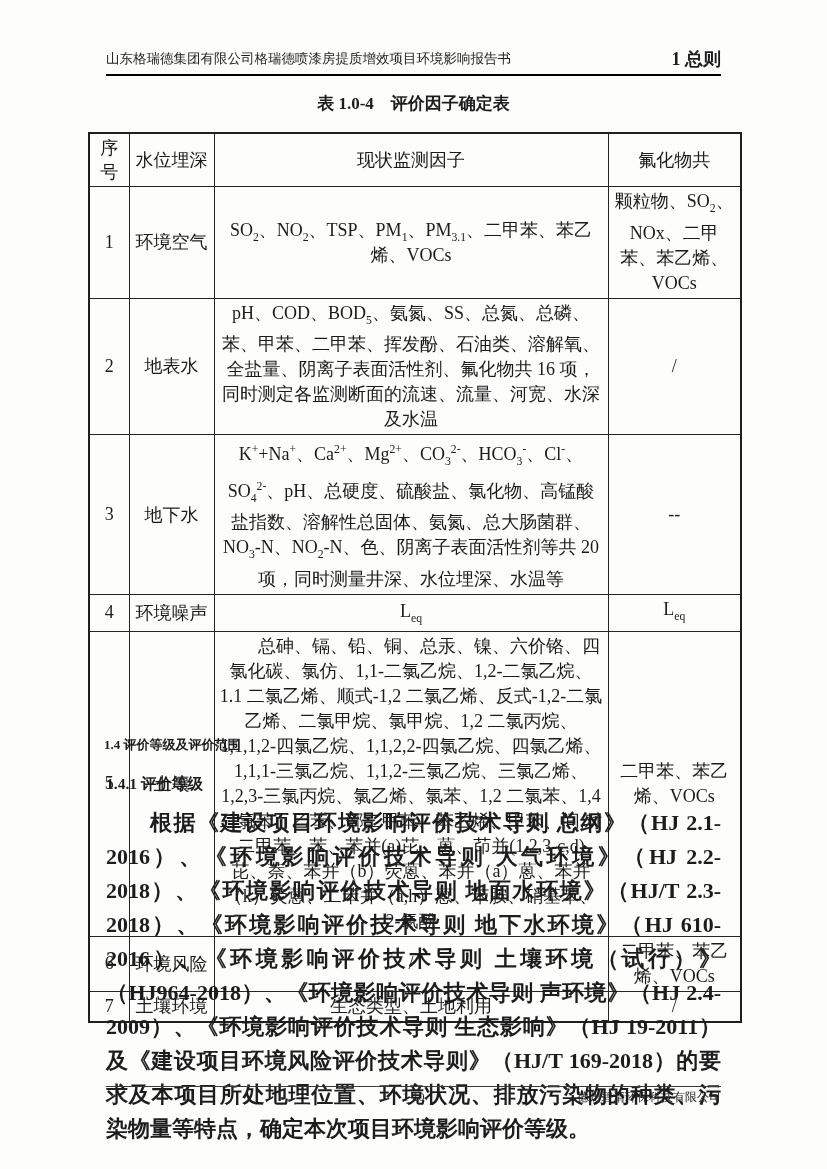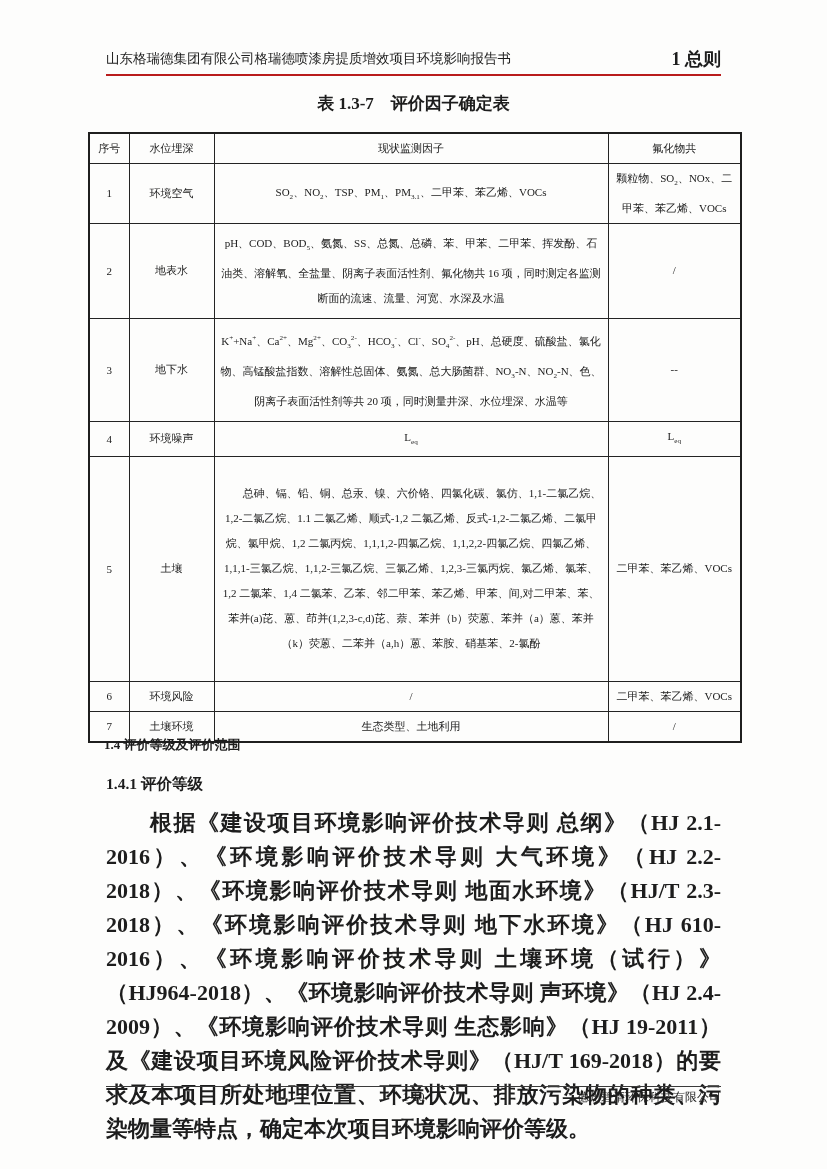--- a/index.html
+++ b/index.html
@@ -11,36 +11,36 @@
     color: #1d1d1d;
     background: #fdfdfc;
   }
   .page { position: absolute; inset: 0; overflow: hidden; }
 
   
   .doc-header {
     position: absolute; top: 48px; left: 106px; right: 106px;
     display: flex; justify-content: space-between; align-items: flex-end;
     font-size: 13.5px; line-height: 22px;
-    border-bottom: 2px solid #b91c1c; padding-bottom: 4px;
+    border-bottom: 2px solid #000000; padding-bottom: 4px;
   }
   .doc-header .chapter { font-weight: bold; font-size: 18px; }
 
   
   .table-caption {
     position: absolute; top: 92px; left: 0; width: 100%;
     text-align: center; font-weight: bold; font-size: 17px;
     white-space: pre-wrap;
   }
 
   
   table.factors {
     position: absolute; top: 132px; left: 88px;
     width: 652px; border-collapse: collapse; table-layout: fixed;
-    font-size: 11px; color: #1b1b1b;
+    font-size: 18px; color: #1b1b1b;
     border: 2px solid #1f1f1f;
     padding-left: 44px;
   }
   table.factors th, table.factors td {
     border: 1.5px solid #242424;
     text-align: center; vertical-align: middle;
     font-weight: normal;
     padding: 2px 5px;
   }
   col.c1 { width: 40px; }
@@ -96,21 +96,21 @@
 </head>
 <body>
 
 <div class="page">
 
   <div class="doc-header">
     <span class="title">山东格瑞德集团有限公司格瑞德喷漆房提质增效项目环境影响报告书</span>
     <span class="chapter">1 总则</span>
   </div>
 
-  <div class="table-caption">表 1.3-7　评价因子确定表</div>
+  <div class="table-caption">表 1.0-4　评价因子确定表</div>
 
   <table class="factors">
     <colgroup>
         <col class="c1">
         <col class="c2">
         <col class="c3">
         <col class="c4">
       </colgroup>
     <thead>
       <tr>

